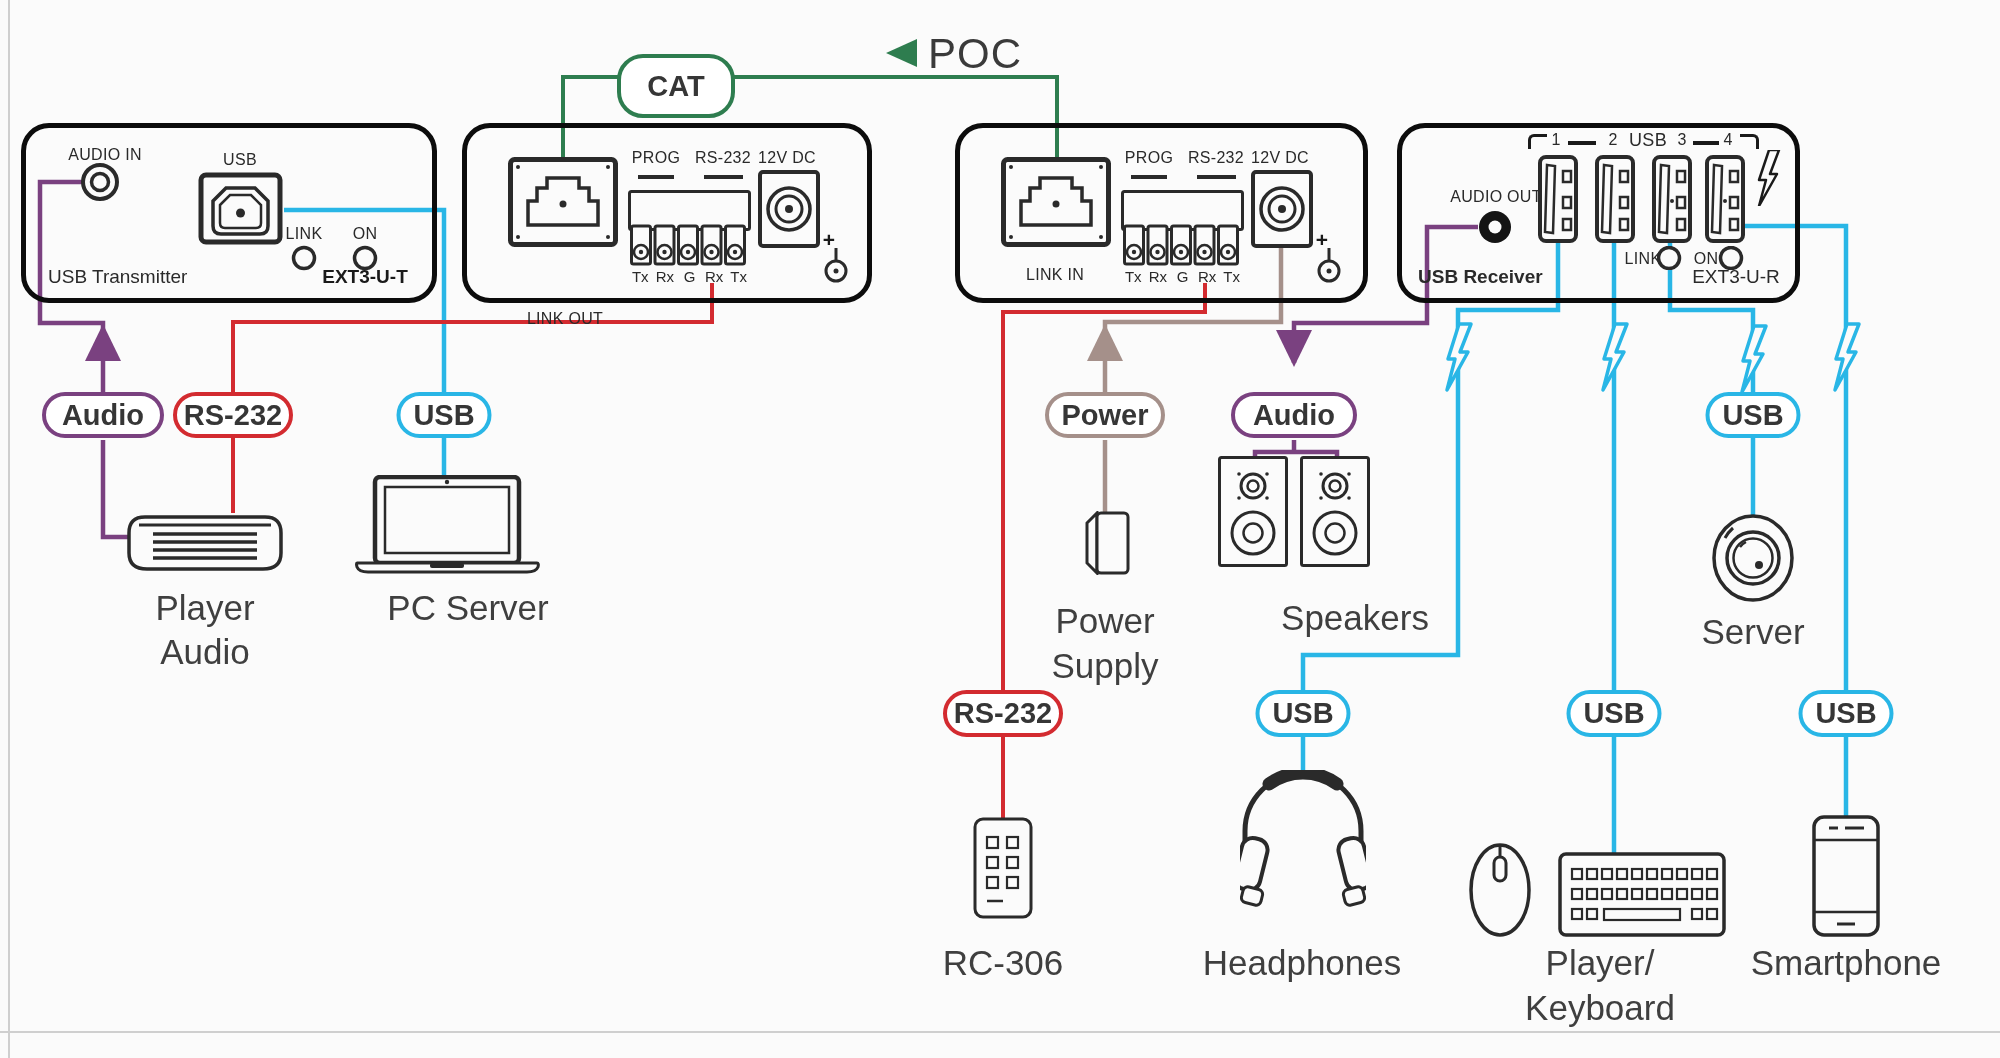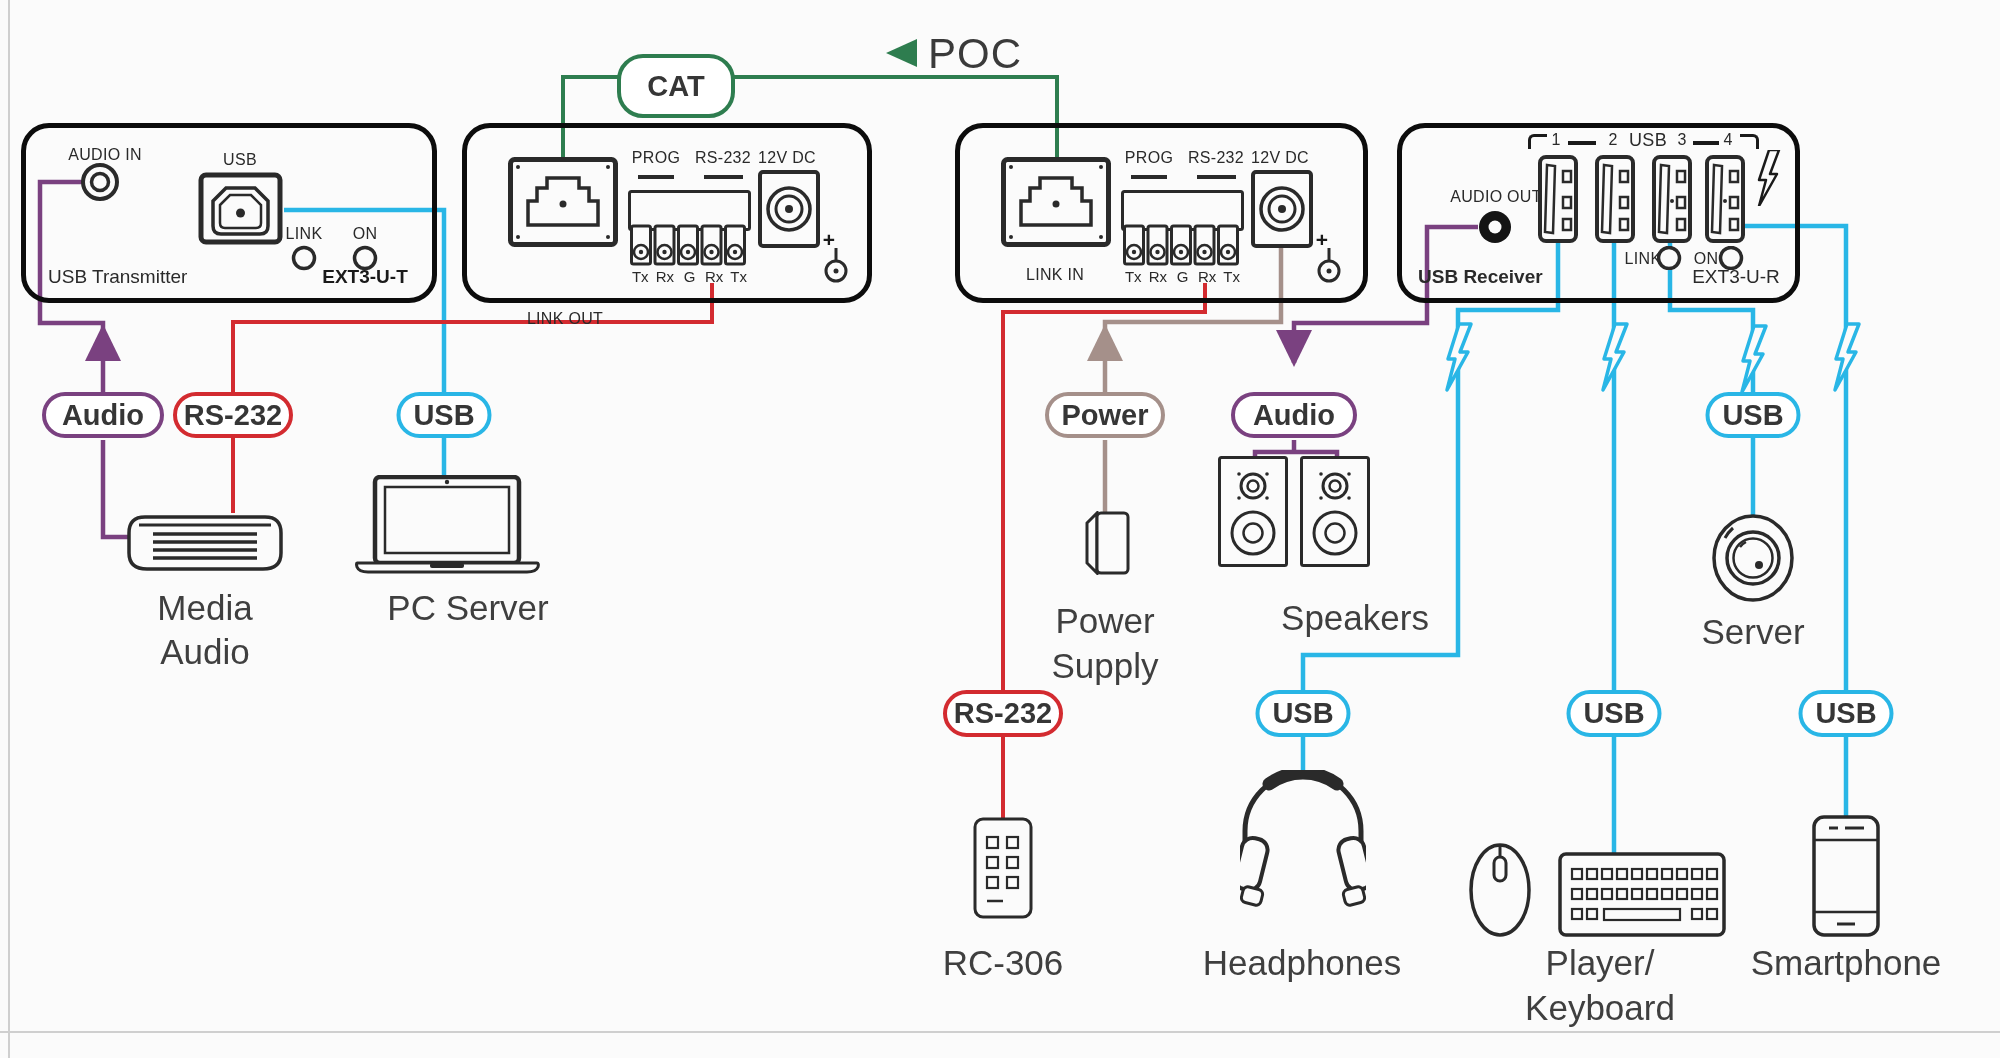--- a/index.html
+++ b/index.html
@@ -424,21 +424,21 @@
   </svg>
   <svg class="icon" style="left:1712px;top:514px;" width="82" height="88">
     <ellipse class="ic" cx="41" cy="44" rx="39" ry="42" stroke-width="3.5"></ellipse>
     <circle class="ic" cx="41" cy="44" r="26" stroke-width="3.5"></circle>
     <circle class="ic" cx="41" cy="44" r="19.5" stroke-width="2.5" fill="none"></circle>
     <circle cx="47" cy="51" r="4" fill="#2a2a2a"></circle>
     <path d="M 13,24 A 37,37 0 0 1 21,14" fill="none" stroke="#2a2a2a" stroke-width="3"></path>
     <path d="M 28,33 A 17,17 0 0 1 34,28" fill="none" stroke="#2a2a2a" stroke-width="2.5"></path>
   </svg>
 
-  <span class="lbl big" style="left:205px;top:588px;">Media</span>
+  <span class="lbl big" style="left:205px;top:588px;">Player</span>
   <span class="lbl big" style="left:205px;top:632px;">Audio</span>
   <span class="lbl big" style="left:468px;top:588px;">PC Server</span>
   <span class="lbl big" style="left:1105px;top:601px;">Power</span>
   <span class="lbl big" style="left:1105px;top:646px;">Supply</span>
   <span class="lbl big" style="left:1355px;top:598px;">Speakers</span>
   <span class="lbl big" style="left:1753px;top:612px;">Server</span>
   <span class="lbl big" style="left:1003px;top:943px;">RC-306</span>
   <span class="lbl big" style="left:1302px;top:943px;">Headphones</span>
   <span class="lbl big" style="left:1600px;top:943px;">Player/</span>
   <span class="lbl big" style="left:1600px;top:988px;">Keyboard</span>

